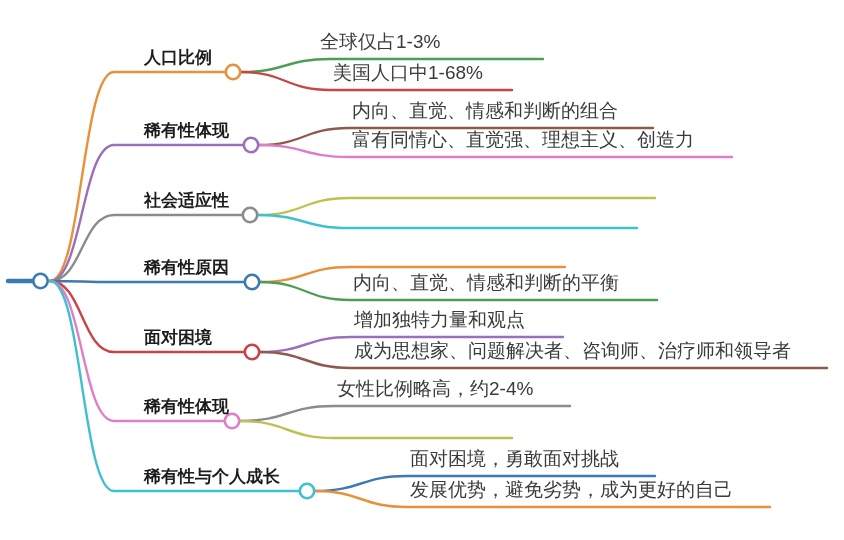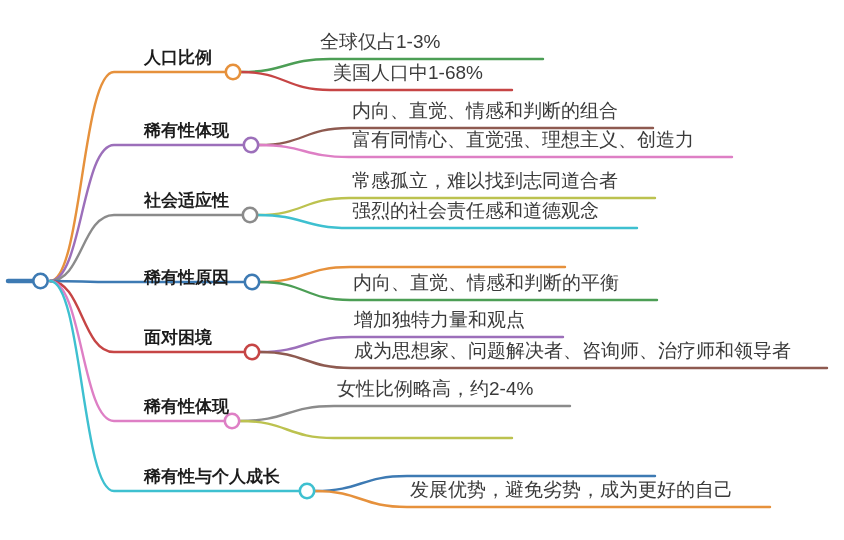--- a/index.html
+++ b/index.html
@@ -45,29 +45,28 @@
       <path d="M50 281 C82.0 281 82.0 491 114 491 L299 491" stroke="#3ec0d0" stroke-width="2.4" fill="none" stroke-linecap="round"></path>
       <path d="M315 491 C361.0 491 361.0 476 407 476 L655 476" stroke="#3d7ab3" stroke-width="2.4" fill="none" stroke-linecap="round"></path>
       <path d="M315 491 C361.0 491 361.0 507 407 507 L770 507" stroke="#e6913c" stroke-width="2.4" fill="none" stroke-linecap="round"></path>
       <circle cx="307" cy="491" r="7.2" fill="#ffffff" stroke="#3ec0d0" stroke-width="2.6"></circle>
       <circle cx="40.5" cy="281" r="7.2" fill="#ffffff" stroke="#3d7ab3" stroke-width="2.6"></circle>
     </svg>
 
   <div class="node-text branch" style="left:144px;top:48px">人口比例</div>
   <div class="node-text branch" style="left:144px;top:121px">稀有性体现</div>
   <div class="node-text branch" style="left:144px;top:191px">社会适应性</div>
-  <div class="node-text branch" style="left:144px;top:268px">稀有性原因</div>
+  <div class="node-text branch" style="left:144px;top:258px">稀有性原因</div>
   <div class="node-text branch" style="left:144px;top:328px">面对困境</div>
   <div class="node-text branch" style="left:144px;top:397px">稀有性体现</div>
   <div class="node-text branch" style="left:144px;top:467px">稀有性与个人成长</div>
 
   <div class="node-text child" style="left:320px;top:31px">全球仅占1-3%</div>
   <div class="node-text child" style="left:333px;top:62px">美国人口中1-68%</div>
   <div class="node-text child" style="left:352px;top:129px">富有同情心、直觉强、理想主义、创造力</div>
   <div class="node-text child" style="left:352px;top:100px">内向、直觉、情感和判断的组合</div>
-  <div class="node-text child" style="left:352px;top:170px">常感孤立，难以找到志同道合者</div>
-  <div class="node-text child" style="left:352px;top:200px">强烈的社会责任感和道德观念</div>
   <div class="node-text child" style="left:353px;top:272px">内向、直觉、情感和判断的平衡</div>
   <div class="node-text child" style="left:354px;top:309px">增加独特力量和观点</div>
   <div class="node-text child" style="left:354px;top:340px">成为思想家、问题解决者、咨询师、治疗师和领导者</div>
   <div class="node-text child" style="left:337px;top:378px">女性比例略高，约2-4%</div>
+  <div class="node-text child" style="left:410px;top:448px">面对困境，勇敢面对挑战</div>
   <div class="node-text child" style="left:410px;top:479px">发展优势，避免劣势，成为更好的自己</div>
 </div>
 
 </body></html>

